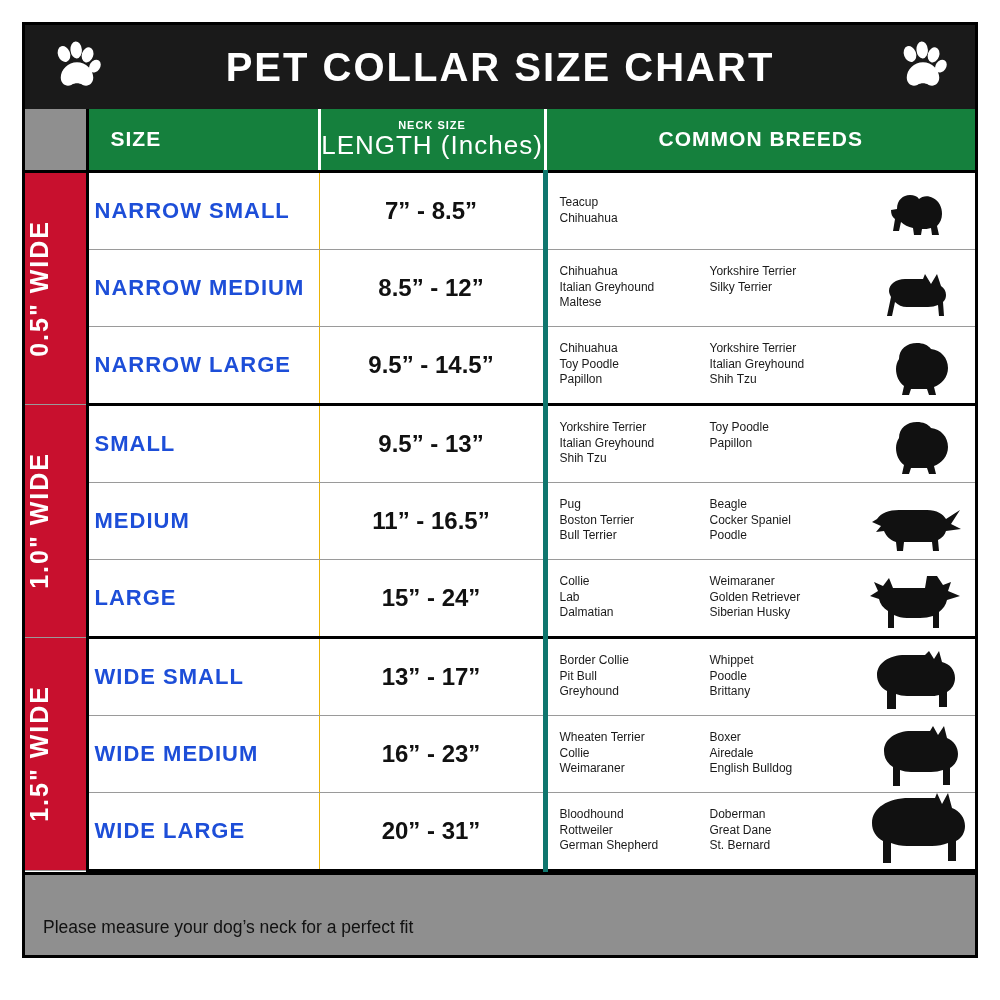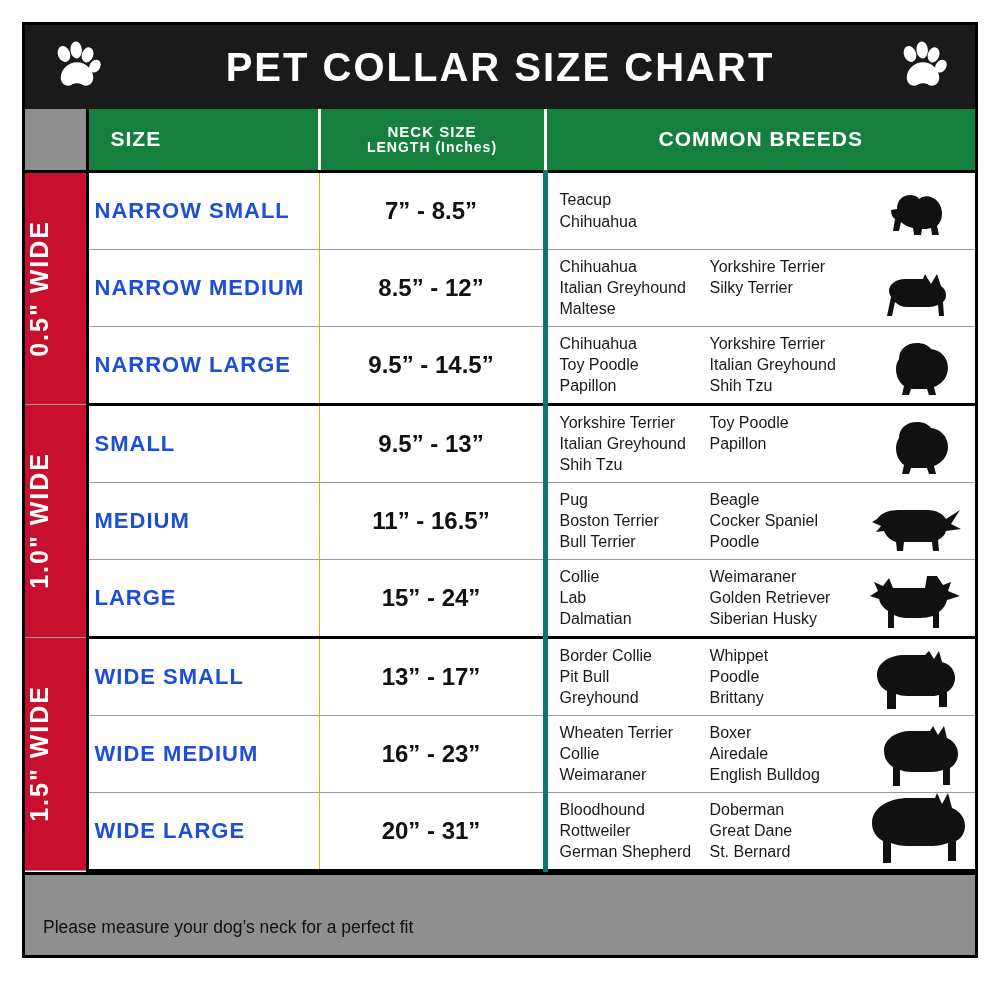--- a/index.html
+++ b/index.html
@@ -68,26 +68,26 @@
     letter-spacing: 1px;
     border-bottom: 3px solid #000;
     vertical-align: middle;
   }
   .colhead .hcell.size    { text-align: left; padding-left: 22px; border-right: 3px solid #fff; }
   .colhead .hcell.length  { text-align: center; border-right: 3px solid #fff; }
   .colhead .hcell.breeds  { text-align: center; margin-top: 44px; }
   .len-wrap { line-height: 1.0; }
   .len-small {
     display: block;
-    font-size: 15px;
+    font-size: 11px;
     letter-spacing: 1px;
     font-weight: bold;
     margin-bottom: 1px;
   }
-  .len-main { display: block; font-size: 14px; font-weight: bold; }
+  .len-main { display: block; font-size: 26px; font-weight: normal; }
 
   
   .side {
     background: #c8102e;
     color: #fff;
     text-align: center;
     vertical-align: middle;
     border-right: 3px solid #000;
     border-bottom: 3px solid #000;
   }
@@ -121,21 +121,21 @@
     border-right: 5px solid #0f766e;
   }
   td.breeds-cell {
     position: relative;
     padding: 6px 0 6px 12px;
   }
   .breeds-inner { display: flex; align-items: center; }
   .breed-cols {
     display: flex;
     flex: 1;
-    font-size: 16px;
+    font-size: 12px;
     color: #1a1a1a;
     line-height: 1.32;
   }
   .breed-col { width: 150px; padding-right: 6px; }
   .dog-wrap {
     width: 112px;
     flex: 0 0 112px;
     display: flex;
     align-items: flex-end;
     justify-content: center;

